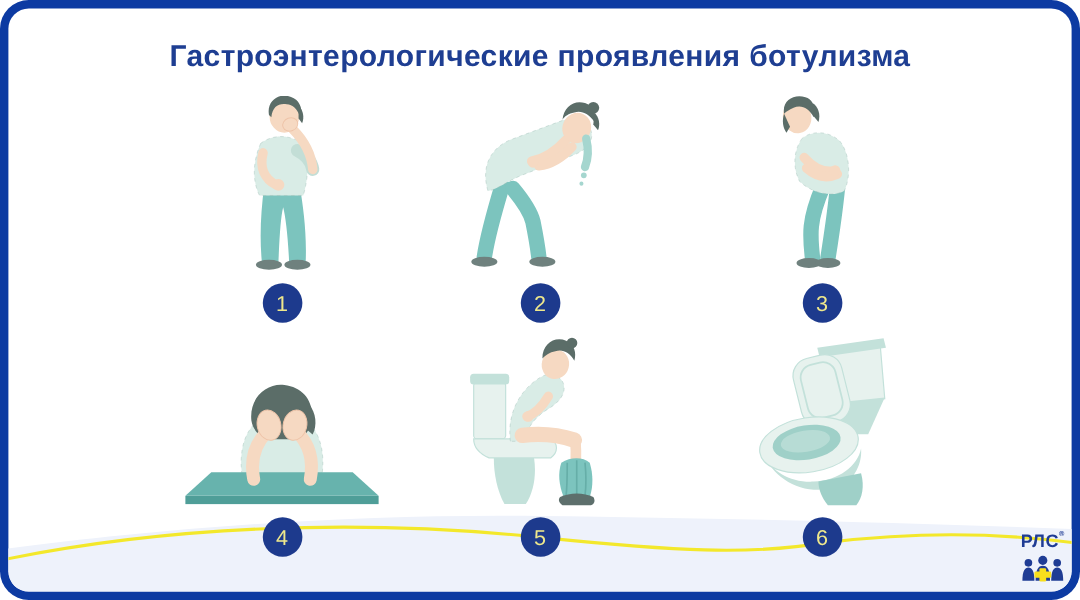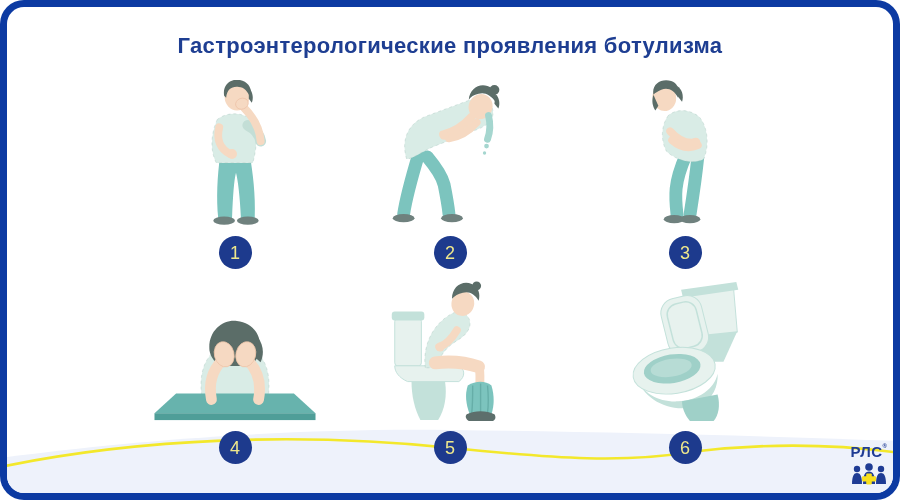--- a/index.html
+++ b/index.html
@@ -1,21 +1,21 @@
 <!DOCTYPE html>
 <html><head>
 <meta charset="utf-8">
 <style>
   html,body{margin:0;padding:0;background:#ffffff;width:900px;height:500px;overflow:hidden;
     font-family:"Liberation Sans", sans-serif;}
   .frame{position:absolute;left:0;top:0;width:900px;height:500px;background:#0c3aa2;border-radius:24px;}
   .card{position:absolute;left:7px;top:7px;right:7px;bottom:7px;background:#ffffff;border-radius:17px;overflow:hidden;}
   .inner{position:absolute;left:-7px;top:-7px;width:900px;height:500px;}
   .page-title{position:absolute;left:0;top:33px;width:900px;text-align:center;
-    font-size:22px;font-weight:600;color:#1e3e92;letter-spacing:0.3px;}
+    font-size:25px;font-weight:600;color:#1e3e92;letter-spacing:0.3px;}
   .cell{position:absolute;width:220px;display:flex;flex-direction:column;align-items:center;z-index:2;}
   .r1{top:80px}.r2{top:275px}
   .c1{left:125px}.c2{left:340px}.c3{left:575px}
   .fig{height:150px;display:flex;align-items:flex-end;justify-content:center;}
   .badge{width:33px;height:33px;border-radius:50%;background:#1d3a8d;color:#efe88c;
     display:flex;align-items:center;justify-content:center;font-size:18px;font-weight:500;margin-top:6px;
     line-height:1;}
   .deco{position:absolute;left:0;bottom:0;width:900px;height:95px;z-index:1;}
   .logo{position:absolute;left:841px;top:443px;width:56px;text-align:center;z-index:3;}
   .logo-text{font-size:15px;font-weight:bold;color:#1f3c94;letter-spacing:0.5px;line-height:1;}

